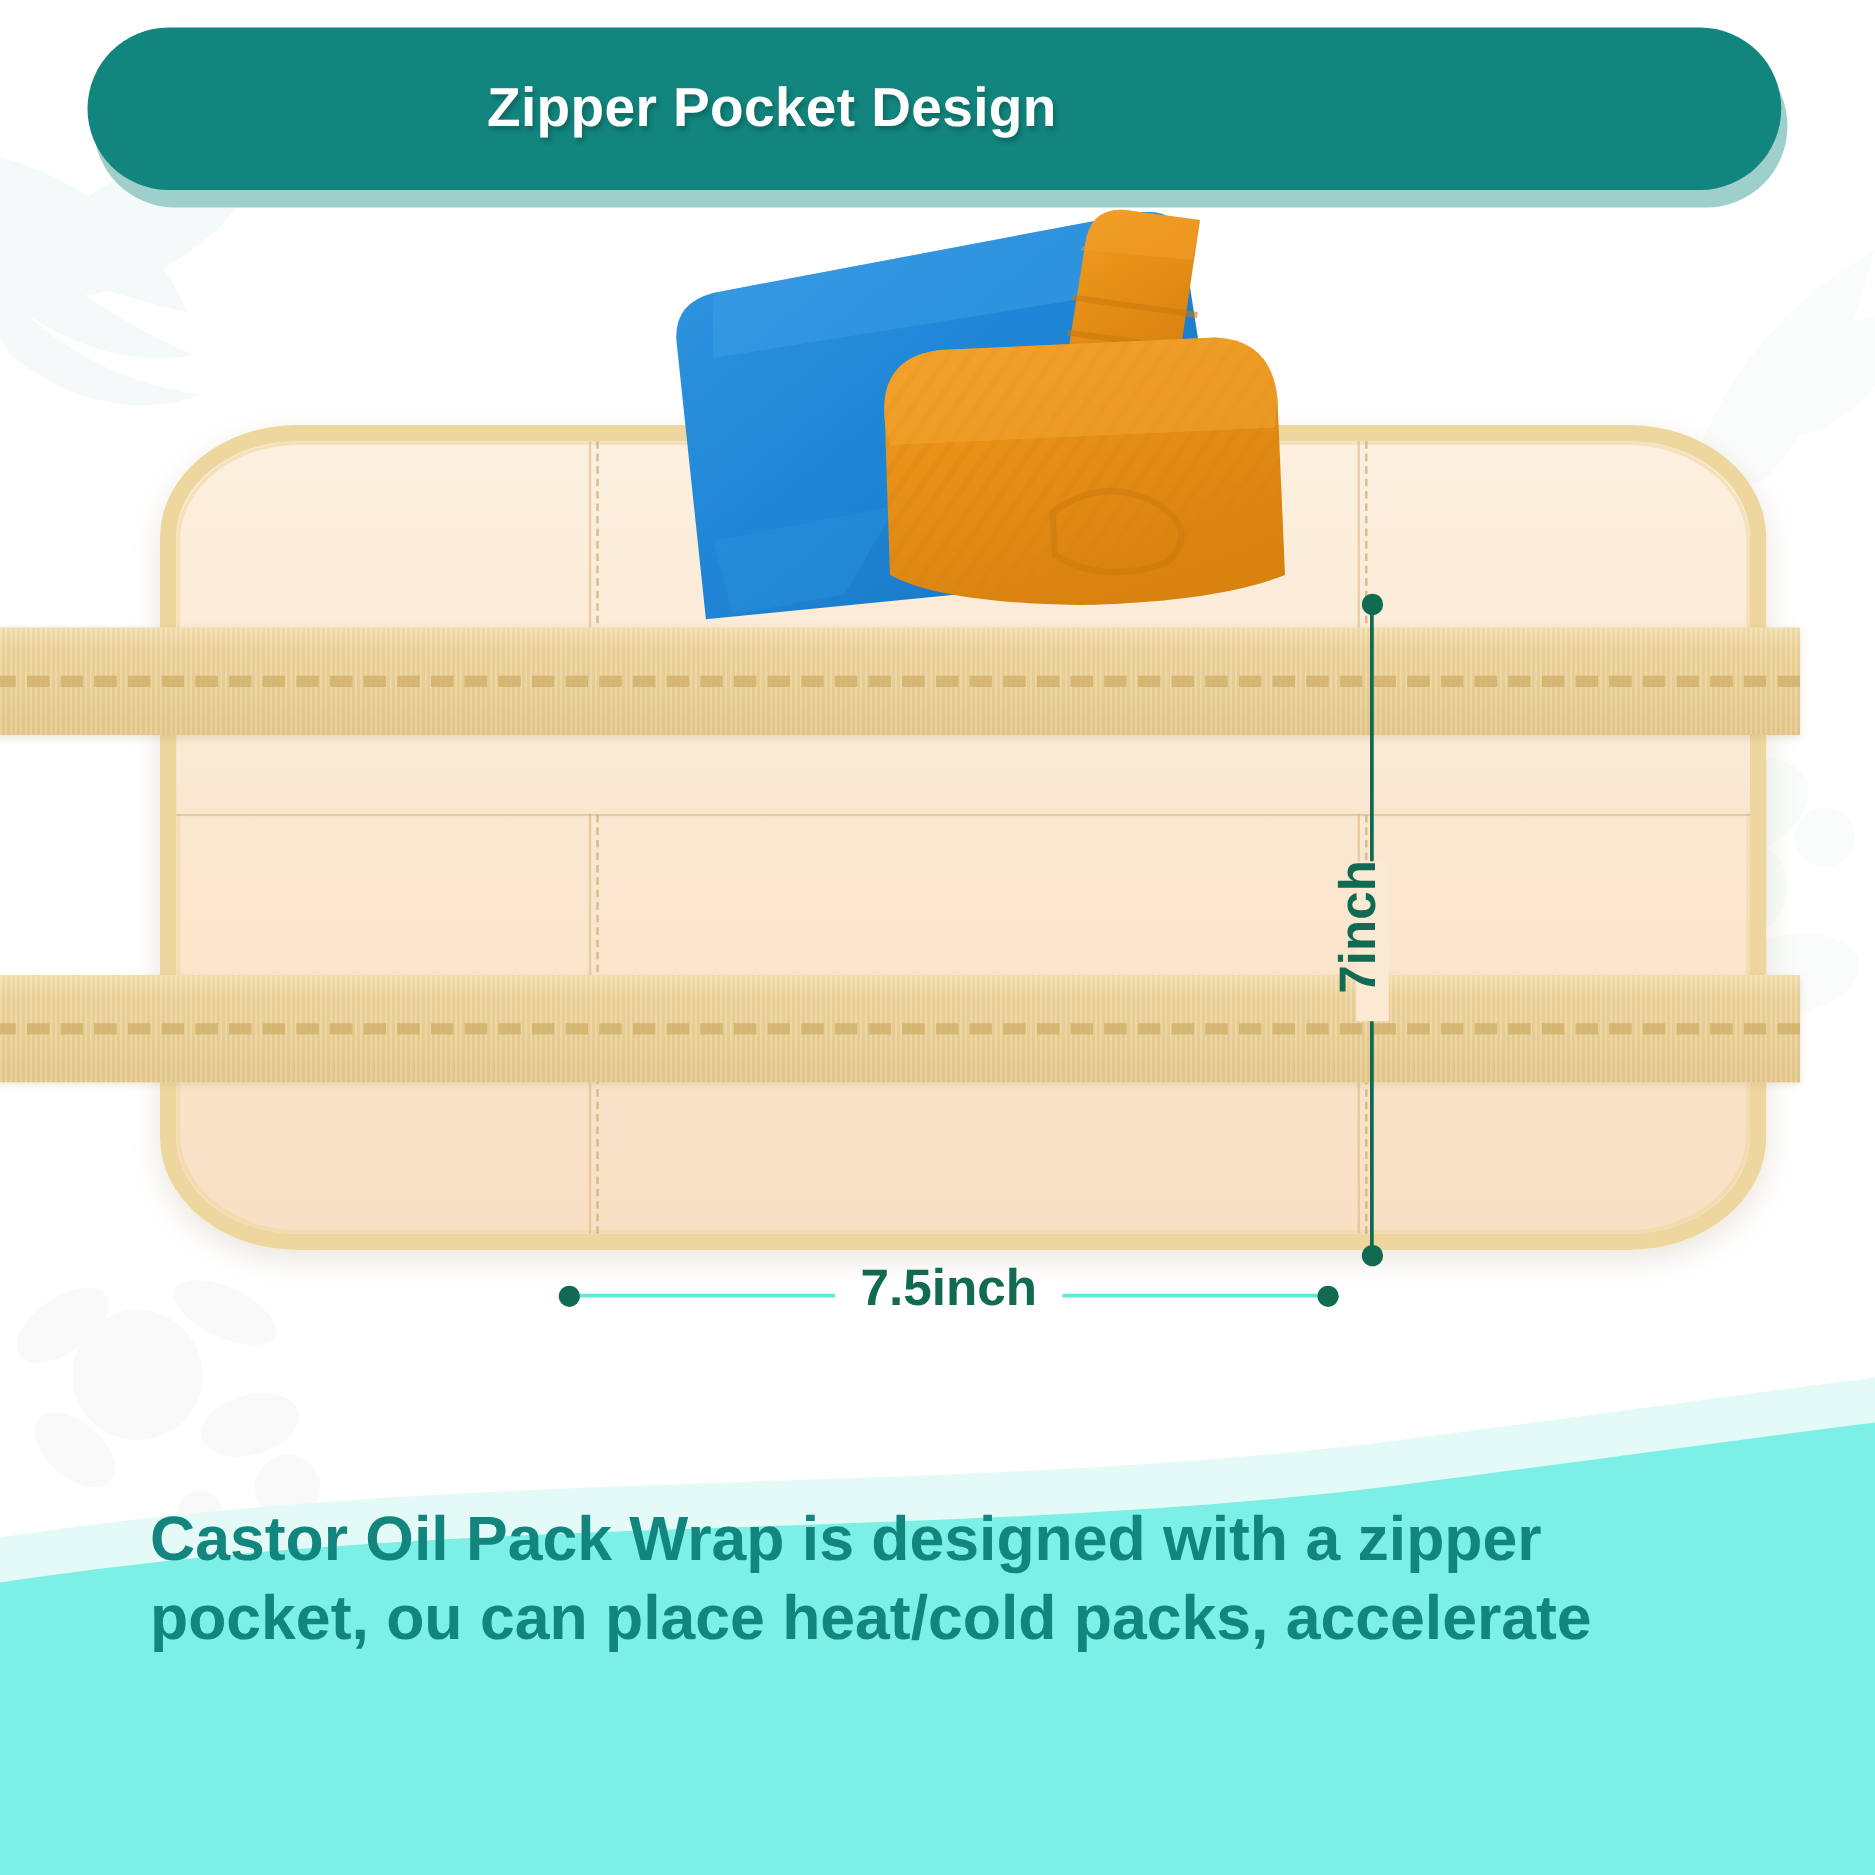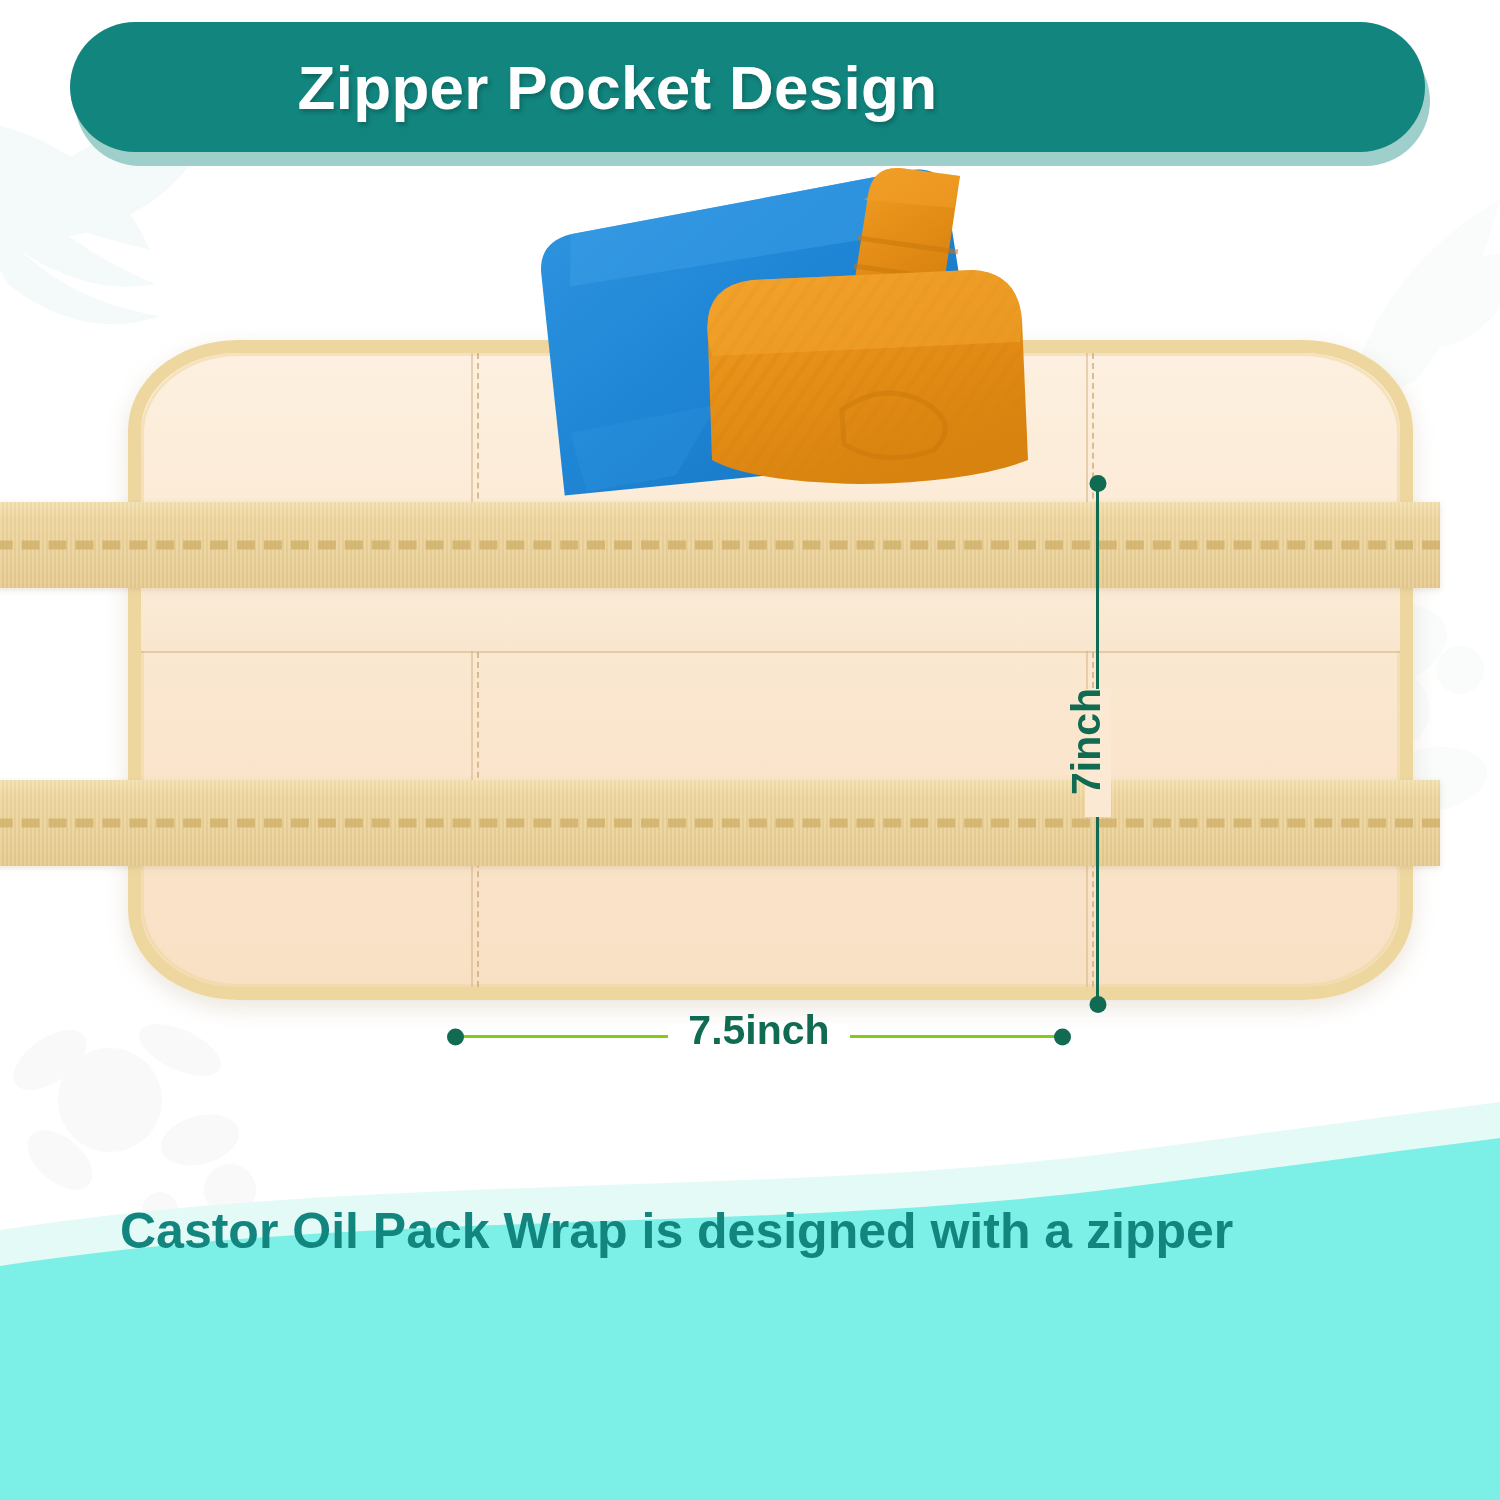--- a/index.html
+++ b/index.html
@@ -28,21 +28,21 @@
   }
   .banner {
     position:absolute; left:70px; top:22px;
     width:1355px; height:130px;
     background:#11857e;
     border-radius:65px;
     display:flex; align-items:center; justify-content:center;
   }
   .banner-title {
     color:#ffffff;
-    font-size:62px;
+    font-size:44px;
     font-weight:bold;
     letter-spacing:.3px;
     text-shadow:2px 3px 4px rgba(0,0,0,.22);
     white-space:nowrap;
     transform:translateX(-130px);
   }
 
   
   .wave-wrap { position:absolute; left:0; bottom:0; width:1500px; height:420px; }
   .wave-wrap svg { display:block; width:100%; height:100%; }
@@ -164,21 +164,21 @@
     color:#116b52;
     font-size:41px; font-weight:bold;
     transform:rotate(-90deg);
     transform-origin:left top;
     white-space:nowrap;
   }
 
   .dim-h {
     position:absolute; left:455px; top:885px;
     width:608px; height:3px;
-    background:#84cc16;
+    background:#5eead4;
   }
   .dim-h .dot {
     position:absolute; top:50%; width:17px; height:17px;
     background:#116b52; border-radius:50%;
     transform:translateY(-50%);
   }
   .dim-h .dot.a { left:-8px; }
   .dim-h .dot.b { right:-8px; }
   .dim-h .gap {
     position:absolute; top:50%; left:50%;
@@ -349,13 +349,14 @@
 
 <div class="wave-wrap">
   <svg viewBox="0 0 1500 420" preserveAspectRatio="none">
     <path d="M0 150 C380 92 760 118 1120 72 C1260 54 1390 36 1500 22 L1500 420 L0 420 Z" fill="#e4faf7"></path>
     <path d="M0 186 C380 128 760 154 1120 108 C1260 90 1390 72 1500 58 L1500 420 L0 420 Z" fill="#7cefe6"></path>
   </svg>
 </div>
 
 <div class="caption">
   <div class="caption-line">Castor Oil Pack Wrap is designed with a zipper</div>
+  <div class="caption-line">pocket, ou can place heat/cold packs, accelerate</div>
 </div>
 
 </body></html>

